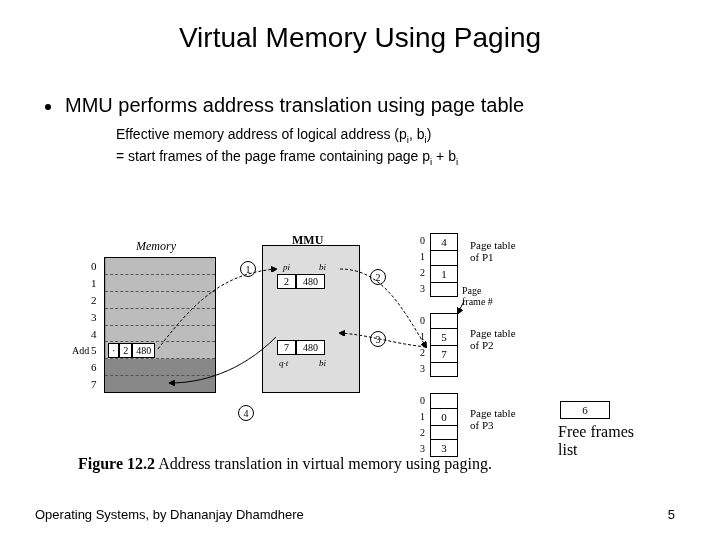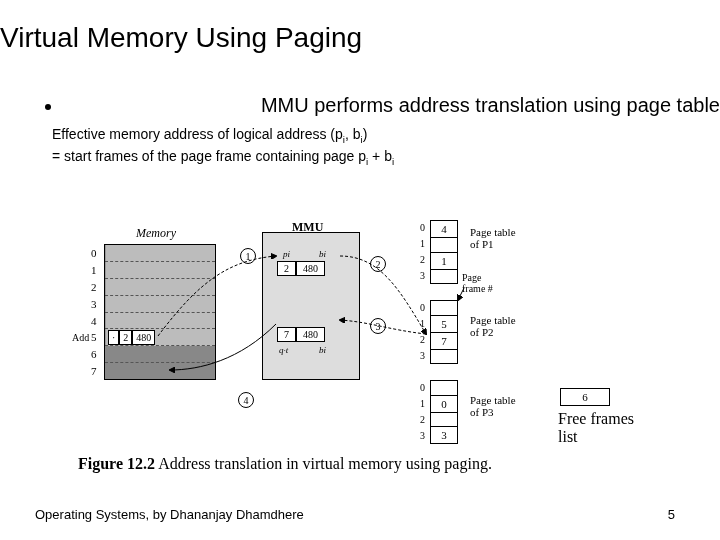--- a/index.html
+++ b/index.html
@@ -7,56 +7,55 @@
     width: 720px;
     height: 540px;
     background: #fff;
     font-family: Arial, Helvetica, sans-serif;
     position: relative;
     overflow: hidden;
   }
   .slide-title {
     font-size: 28px;
     font-weight: normal;
-    text-align: left;
+    text-align: center;
     padding-top: 22px;
     padding-bottom: 20px;
     color: #000;
   }
   .bullet-row {
     display: flex;
     align-items: flex-start;
     padding-left: 45px;
     margin-top: 20px;
-    justify-content: space-between;
   }
   .bullet-dot {
     width: 6px; height: 6px;
     background: #000;
     border-radius: 50%;
     margin-top: 10px;
     margin-right: 14px;
     flex-shrink: 0;
   }
   .bullet-text {
     font-size: 20px;
     color: #000;
   }
   .subtext {
-    padding-left: 52px;
+    padding-left: 116px;
     font-size: 14px;
     color: #000;
     margin-top: 8px;
     line-height: 1.3;
   }
   .subscript { font-size: 0.7em; vertical-align: sub; }
   .figure-area {
     position: absolute;
     left: 80px;
-    top: 220px;
+    top: 233px;
     width: 560px;
     height: 250px;
   }
   .lbl {
     position: absolute;
     font-family: "Times New Roman", serif;
     font-size: 12px;
     color: #000;
   }
   .lbl-italic { font-style: italic; }

